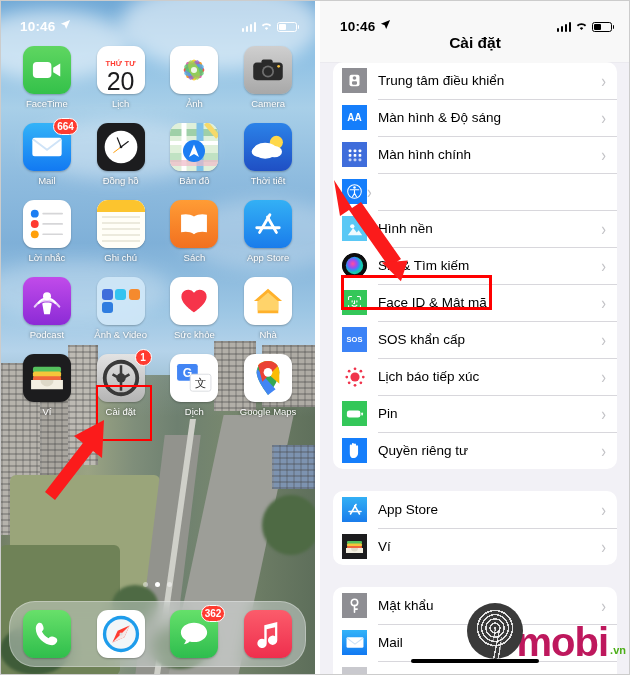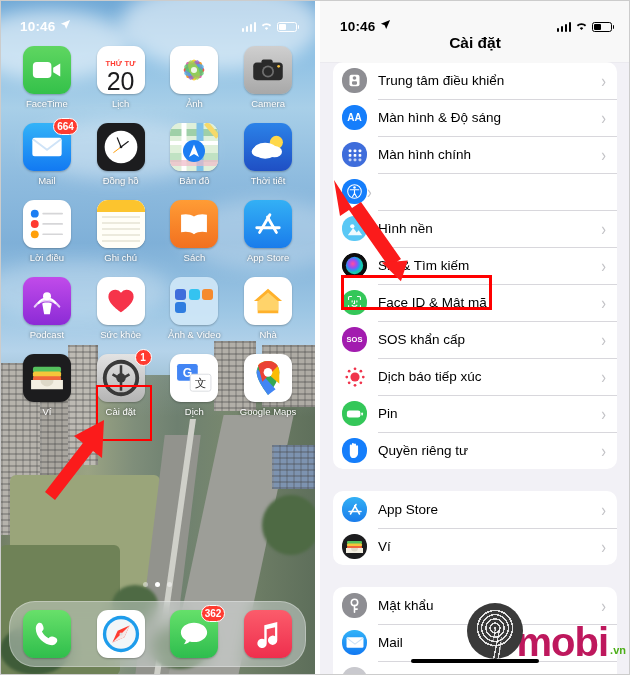--- a/index.html
+++ b/index.html
@@ -148,21 +148,21 @@
   }
   .row {
     display:flex; align-items:center; height:37px; padding-left:9px;
     position:relative;
   }
   .row + .row::before {
     content:''; position:absolute; left:45px; right:0; top:0; height:1px;
     background:#d8d7dc;
   }
   .rowicon {
-    width:25px; height:25px; border-radius:12px; flex:0 0 auto;
+    width:25px; height:25px; border-radius:0; flex:0 0 auto;
     display:flex; align-items:center; justify-content:center;
     font-size:11px; color:#fff; font-weight:bold; overflow:hidden;
     position:relative;
   }
   .rowlabel {
     margin-left:11px; font-size:13.5px; color:#000; flex:1;
     white-space:nowrap;
   }
   .chev {
     margin-right:11px; color:#c3c3c7; font-size:14px; font-weight:300;
@@ -404,21 +404,21 @@
             <svg width="40" height="32" viewBox="0 0 42 34">
               <circle cx="8" cy="6" r="4.2" fill="#1c7ef3"></circle>
                 <rect x="16" y="5" width="22" height="1.8" rx=".9" fill="#d6d6d8"></rect>
               <circle cx="8" cy="17" r="4.2" fill="#ff3b30"></circle>
                 <rect x="16" y="16" width="22" height="1.8" rx=".9" fill="#d6d6d8"></rect>
               <circle cx="8" cy="28" r="4.2" fill="#ff9f0a"></circle>
                 <rect x="16" y="27" width="22" height="1.8" rx=".9" fill="#d6d6d8"></rect>
             </svg>
           </div>
         </div>
-        <div class="applabel">Lời điều</div>
+        <div class="applabel">Lời nhắc</div>
       </div>
 
       <div class="app">
         <div class="iconwrap">
           <div class="appicon" style="background:#fdfdf8">
             <svg width="48" height="48" viewBox="0 0 48 48">
               <rect width="48" height="48" fill="#fffef7"></rect>
               <rect width="48" height="12" fill="#fcc42e"></rect>
               <g stroke="#e6e3d4" stroke-width="1.4">
                 <line x1="5" y1="17" x2="43" y2="17"></line>
@@ -471,43 +471,43 @@
                 <path d="M5 24a16 16 0 0 1 26 0" opacity=".75"></path>
               </g>
             </svg>
           </div>
         </div>
         <div class="applabel">Podcast</div>
       </div>
 
       <div class="app">
         <div class="iconwrap">
-          <div class="appicon" style="background:#fff">
-            <svg width="30" height="28" viewBox="0 0 32 30">
-              <path d="M16 27S2.5 18.6 2.5 10.4A7.4 7.4 0 0 1 16 6.2 7.4 7.4 0 0 1 29.5 10.4C29.5 18.6 16 27 16 27z" fill="#f6344a"></path>
-            </svg>
-          </div>
-        </div>
-        <div class="applabel">Sức khỏe</div>
-      </div>
-
-      <div class="app">
-        <div class="iconwrap">
           <div class="appicon" style="background:rgba(210,232,248,0.88); padding:5px;">
             <div style="display:grid; grid-template-columns:1fr 1fr 1fr; gap:2.5px; width:100%;">
               <div style="height:11px; background:#3f6ddb; border-radius:3px;"></div>
               <div style="height:11px; background:#34c3f0; border-radius:3px;"></div>
               <div style="height:11px; background:#f58a2e; border-radius:3px;"></div>
               <div style="height:11px; background:#2f7de0; border-radius:3px;"></div>
               <div style="height:11px;"></div>
               <div style="height:11px;"></div>
             </div>
           </div>
         </div>
         <div class="applabel">Ảnh &amp; Video</div>
+      </div>
+
+      <div class="app">
+        <div class="iconwrap">
+          <div class="appicon" style="background:#fff">
+            <svg width="30" height="28" viewBox="0 0 32 30">
+              <path d="M16 27S2.5 18.6 2.5 10.4A7.4 7.4 0 0 1 16 6.2 7.4 7.4 0 0 1 29.5 10.4C29.5 18.6 16 27 16 27z" fill="#f6344a"></path>
+            </svg>
+          </div>
+        </div>
+        <div class="applabel">Sức khỏe</div>
       </div>
 
       <div class="app">
         <div class="iconwrap">
           <div class="appicon" style="background:#fff">
             <svg width="32" height="30" viewBox="0 0 34 32">
               <path d="M17 3 32 16h-4v13H6V16H2z" fill="#ffb12b"></path>
               <path d="M17 7 28 16.5V26H6V16.5z" fill="#ffd36a"></path>
             </svg>
           </div>
@@ -716,41 +716,41 @@
                 <path d="M3 6.5V4.5A1.5 1.5 0 0 1 4.5 3h2M13.5 3h2A1.5 1.5 0 0 1 17 4.5v2M17 13.5v2a1.5 1.5 0 0 1-1.5 1.5h-2M6.5 17h-2A1.5 1.5 0 0 1 3 15.5v-2"></path>
                 <path d="M7.2 8v1.4M12.8 8v1.4M10 8v3.2h-1"></path>
                 <path d="M7.2 13.2a4.2 4.2 0 0 0 5.6 0"></path>
               </g>
             </svg>
           </div>
           <div class="rowlabel">Face ID &amp; Mật mã</div>
           <div class="chev">›</div>
         </div>
         <div class="row">
-          <div class="rowicon" style="background:#a21caf; font-size:7.5px;">SOS</div>
+          <div class="rowicon" style="background:#3b82f6; font-size:7.5px;">SOS</div>
           <div class="rowlabel">SOS khẩn cấp</div>
           <div class="chev">›</div>
         </div>
         <div class="row">
           <div class="rowicon" style="background:#ffffff">
             <svg width="22" height="22" viewBox="0 0 24 24">
               <circle cx="12" cy="12" r="5" fill="#f0344c"></circle>
               <g fill="#f0344c">
                 <circle cx="12" cy="3" r="1.5"></circle>
                   <circle cx="18.4" cy="5.6" r="1.5"></circle>
                   <circle cx="21" cy="12" r="1.5"></circle>
                 <circle cx="18.4" cy="18.4" r="1.5"></circle>
                   <circle cx="12" cy="21" r="1.5"></circle>
                   <circle cx="5.6" cy="18.4" r="1.5"></circle>
                 <circle cx="3" cy="12" r="1.5"></circle>
                   <circle cx="5.6" cy="5.6" r="1.5"></circle>
               </g>
             </svg>
           </div>
-          <div class="rowlabel">Dịch báo tiếp xúc</div>
+          <div class="rowlabel">Lịch báo tiếp xúc</div>
           <div class="chev">›</div>
         </div>
         <div class="row">
           <div class="rowicon" style="background:#34c759">
             <svg width="18" height="12" viewBox="0 0 20 12">
                 <rect x="1" y="2" width="15" height="8" rx="2.6" fill="#fff"></rect>
                 <rect x="17" y="4.3" width="1.8" height="3.4" rx=".8" fill="#fff"></rect>
               </svg>
           </div>
           <div class="rowlabel">Pin</div>

